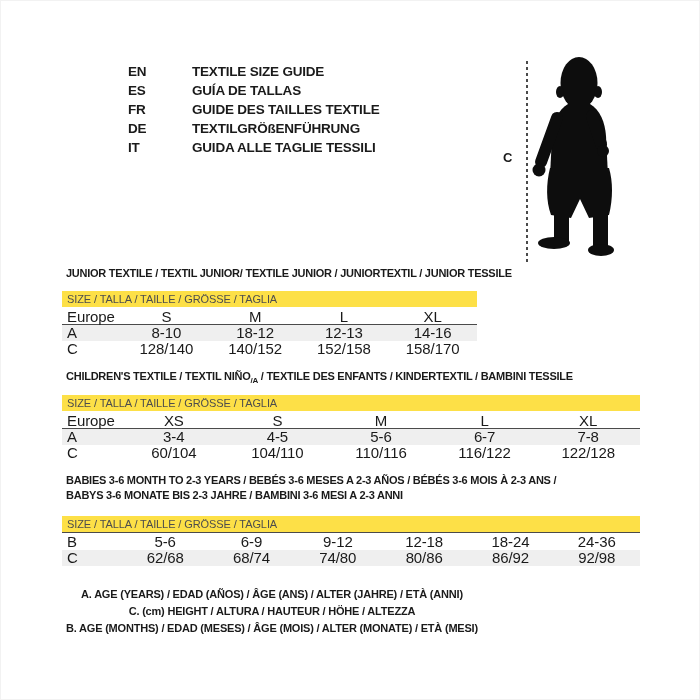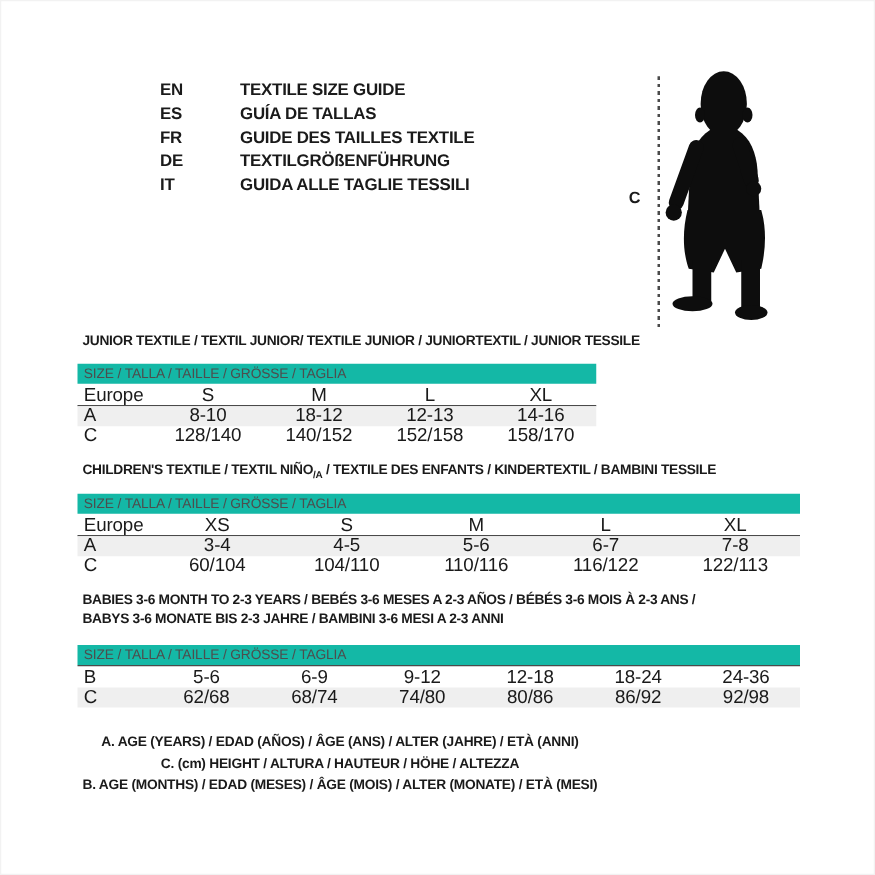--- a/index.html
+++ b/index.html
@@ -18,21 +18,21 @@
     position:absolute;left:526px;top:61px;width:2px;height:201px;
     background:repeating-linear-gradient(to bottom,#4a4a4a 0,#4a4a4a 3px,transparent 3px,transparent 6px);
   }
   .c-label{position:absolute;left:503px;top:150px;font-size:13px;font-weight:700;}
   
   .sec-heading{position:absolute;left:66px;font-weight:700;font-size:11px;letter-spacing:-0.25px;line-height:15px;white-space:nowrap;}
   .sec-heading .subscript{font-size:8px;vertical-align:sub;}
   .sec-heading.two-line{white-space:normal;width:540px;}
   
   .sec-table{position:absolute;left:62px;}
-  .size-bar{background:#14b8a6;color:#4d4d4d;height:16px;line-height:16px;font-size:11px;
+  .size-bar{background:#fde047;color:#4d4d4d;height:16px;line-height:16px;font-size:11px;
     padding-left:5px;letter-spacing:-0.1px;margin-bottom:2px;}
   .bar-divider{height:1px;background:#4a4a4a;margin-top:-1px;margin-bottom:1px;}
   .trow{display:flex;height:16px;line-height:16px;font-size:15px;box-sizing:border-box;letter-spacing:-0.1px;}
   .trow.stripe{background:#efefef;}
   .trow.divider{border-bottom:1px solid #4a4a4a;}
   .tlabel{width:60px;padding-left:5px;box-sizing:border-box;}
   .tcell{flex:1;text-align:center;}
   
   .footnotes{position:absolute;left:66px;top:586px;font-weight:700;font-size:11px;line-height:17px;letter-spacing:-0.2px;text-align:center;}
 </style>
@@ -130,21 +130,21 @@
       <span class="tcell">5-6</span>
       <span class="tcell">6-7</span>
       <span class="tcell">7-8</span>
     </div>
     <div class="trow">
       <span class="tlabel">C</span>
       <span class="tcell">60/104</span>
       <span class="tcell">104/110</span>
       <span class="tcell">110/116</span>
       <span class="tcell">116/122</span>
-      <span class="tcell">122/113</span>
+      <span class="tcell">122/128</span>
     </div>
   </div>
 
   <div class="sec-heading two-line" style="top:473px;">
     <span style="display:block;">BABIES 3-6 MONTH TO 2-3 YEARS / BEBÉS 3-6 MESES A 2-3 AÑOS / BÉBÉS 3-6 MOIS À 2-3 ANS /</span>
     <span style="display:block;">BABYS 3-6 MONATE BIS 2-3 JAHRE / BAMBINI 3-6 MESI A 2-3 ANNI</span>
   </div>
   <div class="sec-table" style="top:516px;width:578px;">
     <div class="size-bar" style="margin-bottom:1px;">SIZE / TALLA / TAILLE / GRÖSSE / TAGLIA</div>
     <div class="bar-divider"></div>

